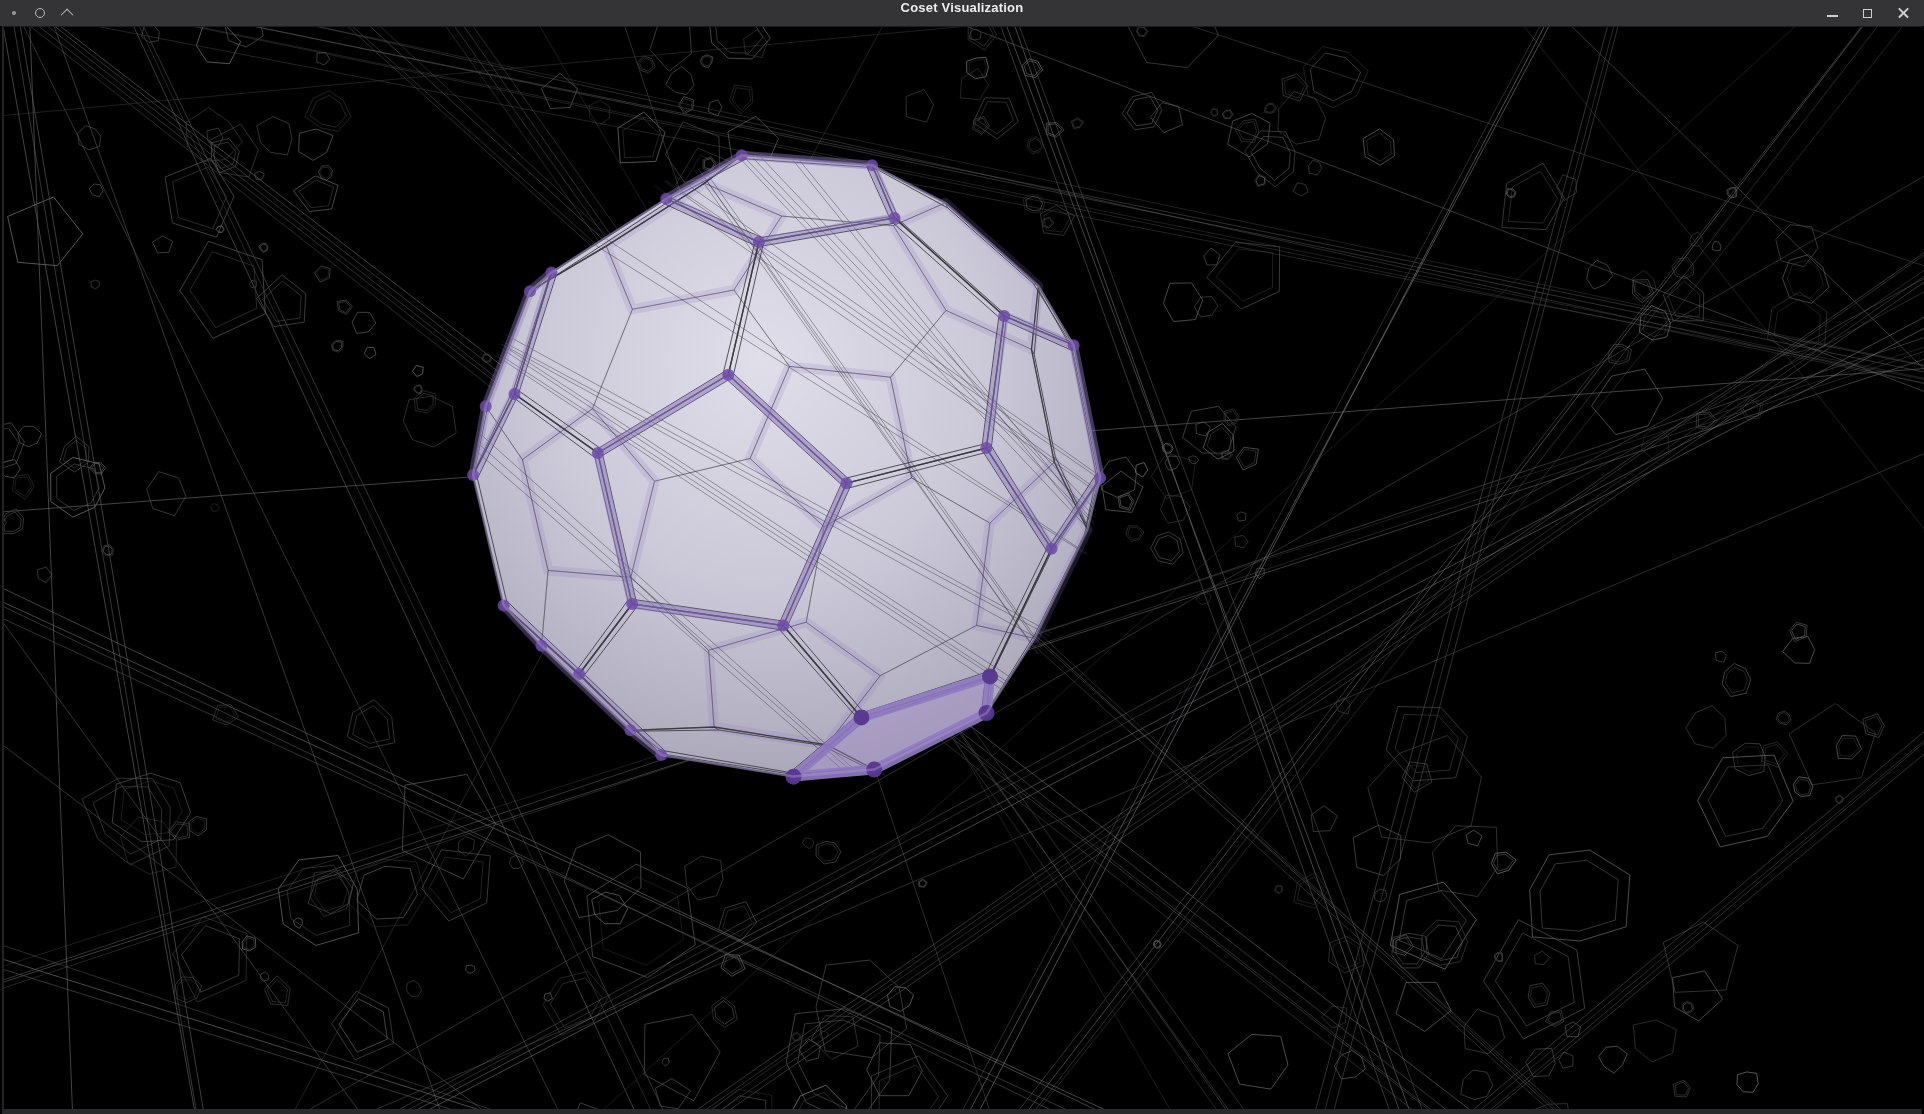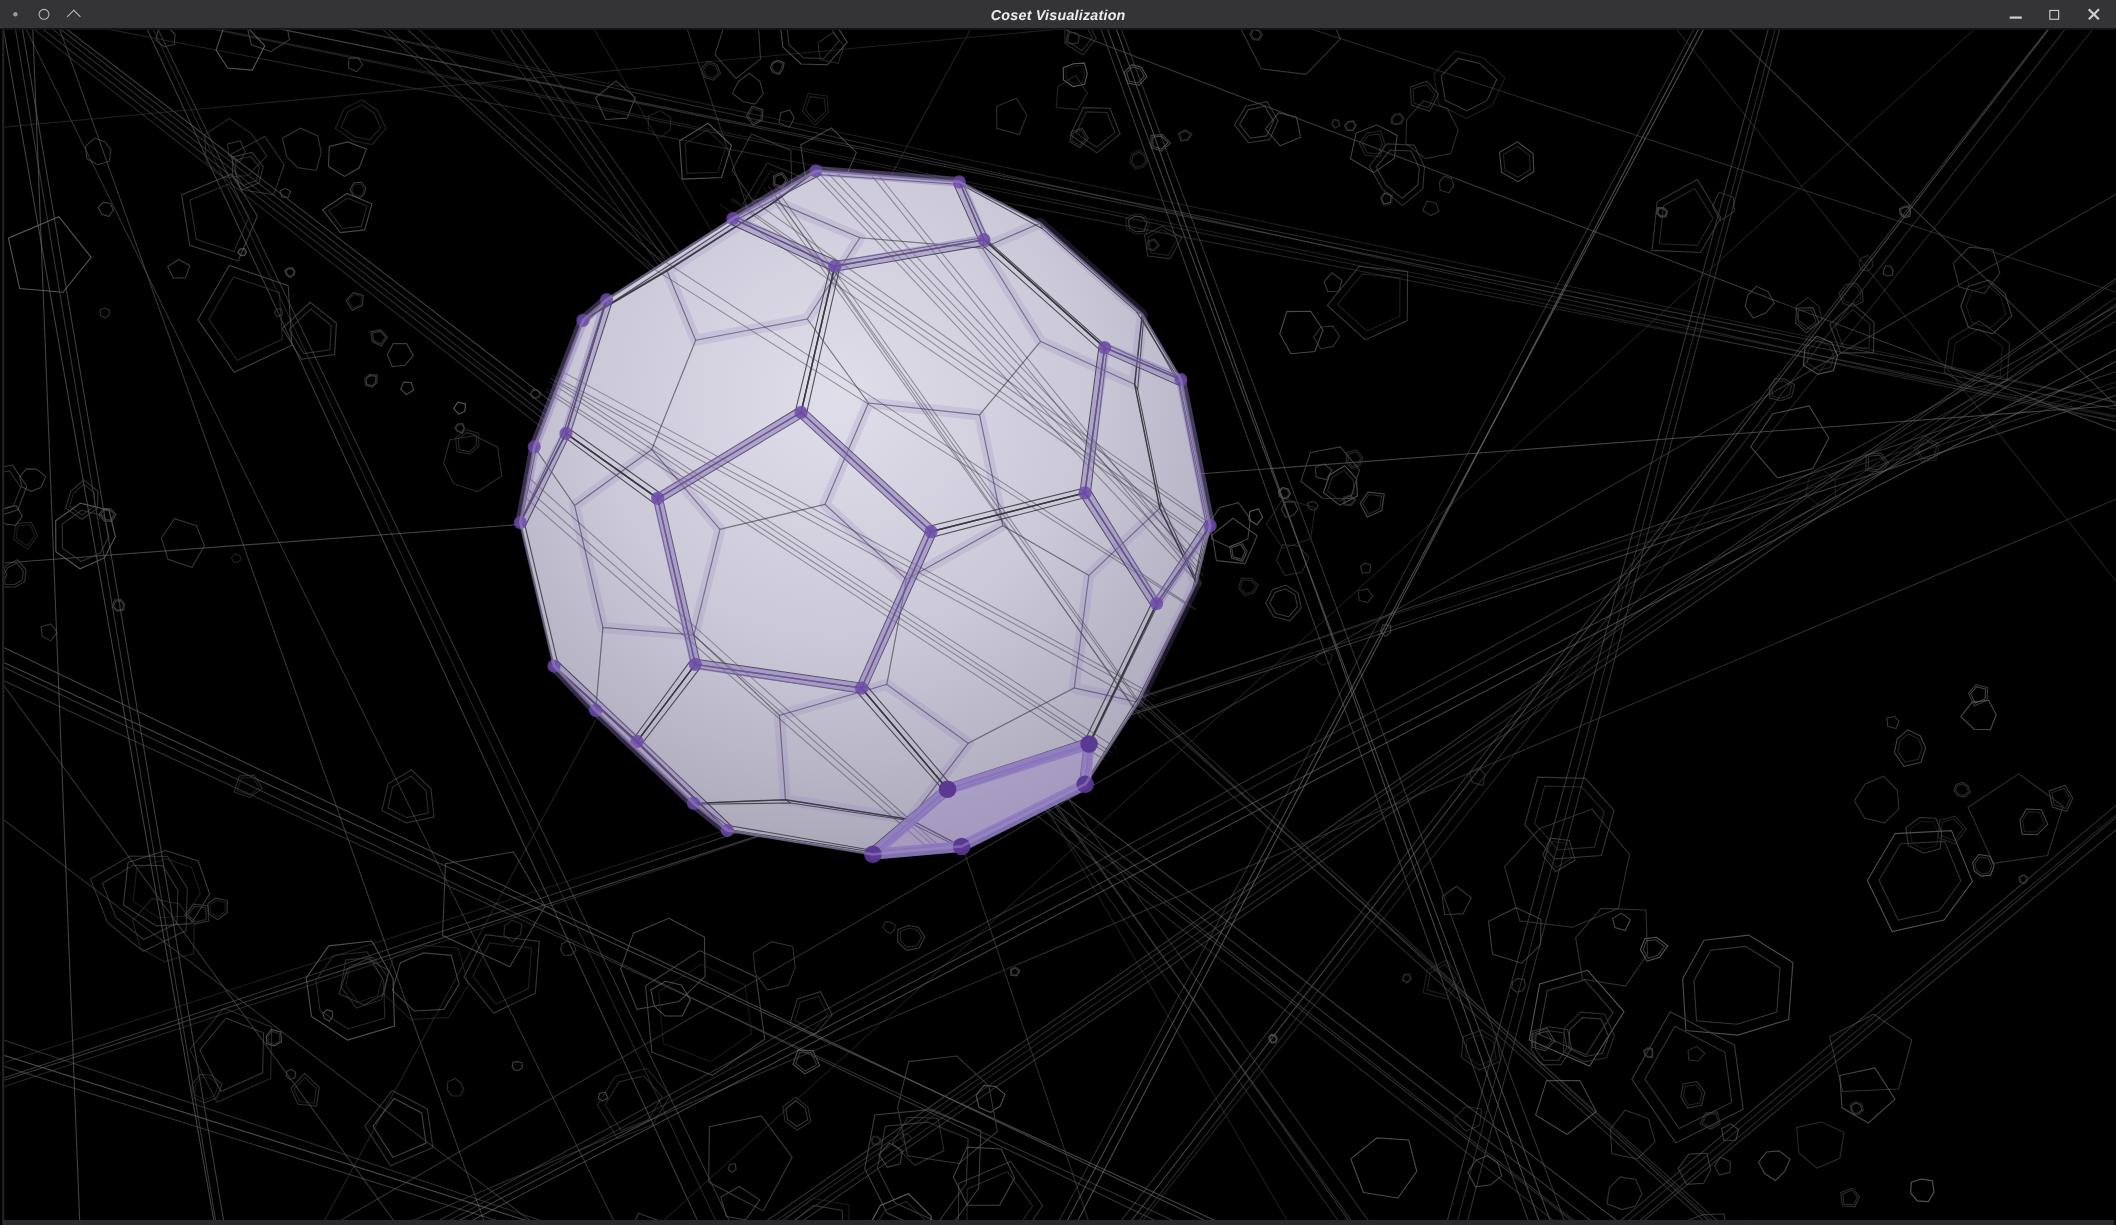--- a/index.html
+++ b/index.html
@@ -1,18 +1,18 @@
 <!DOCTYPE html>
 <html><head>
 <meta charset="utf-8">
 <style>
   html,body{margin:0;padding:0;background:#000;}
   body{width:1924px;height:1114px;overflow:hidden;font-family:"Liberation Sans","DejaVu Sans",sans-serif;}
   .window{width:1924px;height:1114px;display:flex;flex-direction:column;background:#000;}
-  .titlebar{height:26px;flex:0 0 26px;position:relative;display:flex;align-items:center;justify-content:center;user-select:none;font-style:italic;}
+  .titlebar{height:26px;flex:0 0 26px;position:relative;display:flex;align-items:flex-start;justify-content:center;user-select:none;}
   .titlebar-title{font-size:13px;font-weight:bold;letter-spacing:.2px;}
   .tb-left{position:absolute;left:12px;top:0;height:26px;display:flex;align-items:center;gap:19px;}
   .tb-right{position:absolute;right:14px;top:0;height:26px;display:flex;align-items:center;gap:25px;}
   .ico-dot{width:4px;height:4px;border-radius:50%;background:#9a9a9a;}
   .ico-circle{width:10px;height:10px;border-radius:50%;border:1.6px solid #b9b9b9;box-sizing:border-box;}
   .ico-chevron{width:8px;height:8px;border-left:1.8px solid #b9b9b9;border-top:1.8px solid #b9b9b9;transform:rotate(45deg) translateY(2px);}
   .ico-min{width:11px;height:2px;background:#cfcfcf;margin-top:6px;}
   .ico-max{width:9px;height:9px;border:1.7px solid #cfcfcf;box-sizing:border-box;}
   .ico-close{position:relative;width:13px;height:13px;}
   .ico-close::before,.ico-close::after{content:"";position:absolute;left:0;top:5.6px;width:13px;height:1.8px;background:#cfcfcf;}

